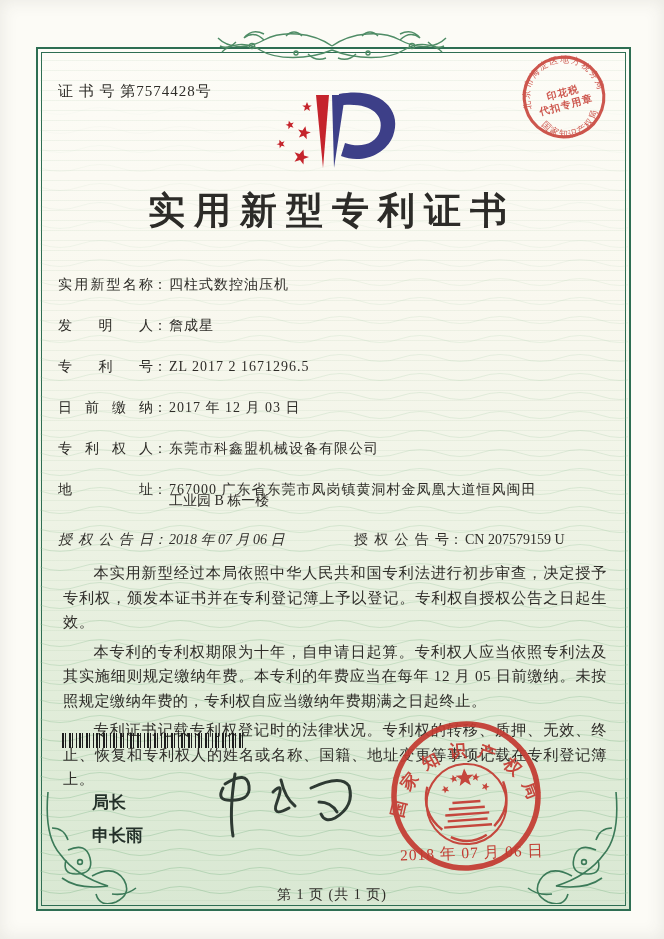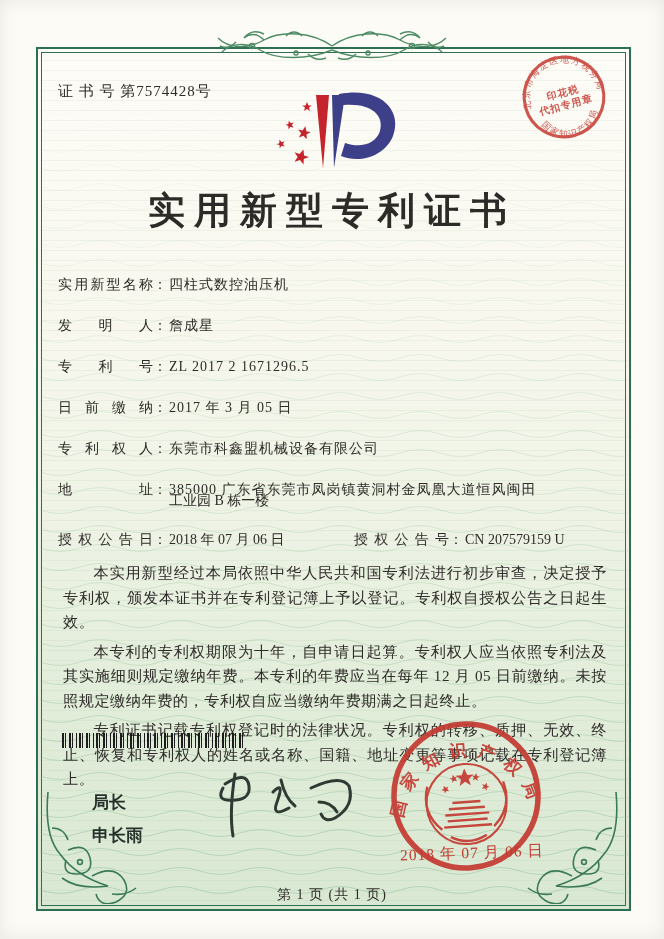--- a/index.html
+++ b/index.html
@@ -19,21 +19,21 @@
   .logo{left:255px;top:86px;}
   .title{left:0;right:0;top:186px;text-align:center;font-size:37px;font-weight:bold;
          letter-spacing:9px;color:#2c2b28;}
   .fields{left:58px;top:272px;width:554px;font-size:14px;}
   .frow{display:flex;margin-bottom:16px;line-height:25px;}
   .flabel{width:95px;text-align:justify;text-align-last:justify;flex:none;}
   .fcolon{width:16px;flex:none;}
   .fvalue{flex:1;letter-spacing:1px;}
   .addr2{padding-left:111px;line-height:25px;margin-top:-14px;margin-bottom:14px;font-family:Liberation Serif, serif;}
   .grant{display:flex;line-height:25px;}
-  .gleft{display:flex;width:296px;flex:none;}
+  .gleft{display:flex;width:296px;flex:none;font-style:italic;}
   .gright{display:flex;flex:1;}
   .glabel{width:95px;text-align:justify;text-align-last:justify;flex:none;}
   .paras{left:58px;top:556px;width:554px;font-size:15.2px;line-height:24.5px;text-align:justify;}
   .paras p{margin:5px;text-indent:2em;letter-spacing:.5px;}
   .barcode{left:62px;top:733px;width:184px;height:15px;
     background:repeating-linear-gradient(90deg,#1d1d1d 0 2px,transparent 2px 3px,#1d1d1d 3px 4px,
       transparent 4px 7px,#1d1d1d 7px 9px,transparent 9px 10px,#1d1d1d 10px 11px,
       transparent 11px 14px,#1d1d1d 14px 15px,transparent 15px 17px);}
   .signer{left:92px;top:786px;font-family:"Liberation Sans","DejaVu Sans",sans-serif;
           font-weight:600;font-size:17px;line-height:33px;color:#24312a;}
@@ -170,31 +170,31 @@
       <span class="fvalue">詹成星</span>
     </div>
     <div class="frow">
       <span class="flabel">专利号</span>
         <span class="fcolon">：</span>
       <span class="fvalue">ZL 2017 2 1671296.5</span>
     </div>
     <div class="frow">
       <span class="flabel">日前缴纳</span>
         <span class="fcolon">：</span>
-      <span class="fvalue">2017 年 3 月 05 日</span>
+      <span class="fvalue">2017 年 12 月 03 日</span>
     </div>
     <div class="frow">
       <span class="flabel">专利权人</span>
         <span class="fcolon">：</span>
       <span class="fvalue">东莞市科鑫盟机械设备有限公司</span>
     </div>
     <div class="frow" style="margin-bottom:0;">
       <span class="flabel">地址</span>
         <span class="fcolon">：</span>
-      <span class="fvalue">385000 广东省东莞市凤岗镇黄洞村金凤凰大道恒风闽田</span>
+      <span class="fvalue">767000 广东省东莞市凤岗镇黄洞村金凤凰大道恒风闽田</span>
     </div>
     <div class="addr2">工业园 B 栋一楼</div>
     <div class="grant">
       <div class="gleft">
         <span class="glabel">授权公告日</span>
           <span class="fcolon">：</span>
         <span>2018 年 07 月 06 日</span>
       </div>
       <div class="gright">
         <span class="glabel">授权公告号</span>

